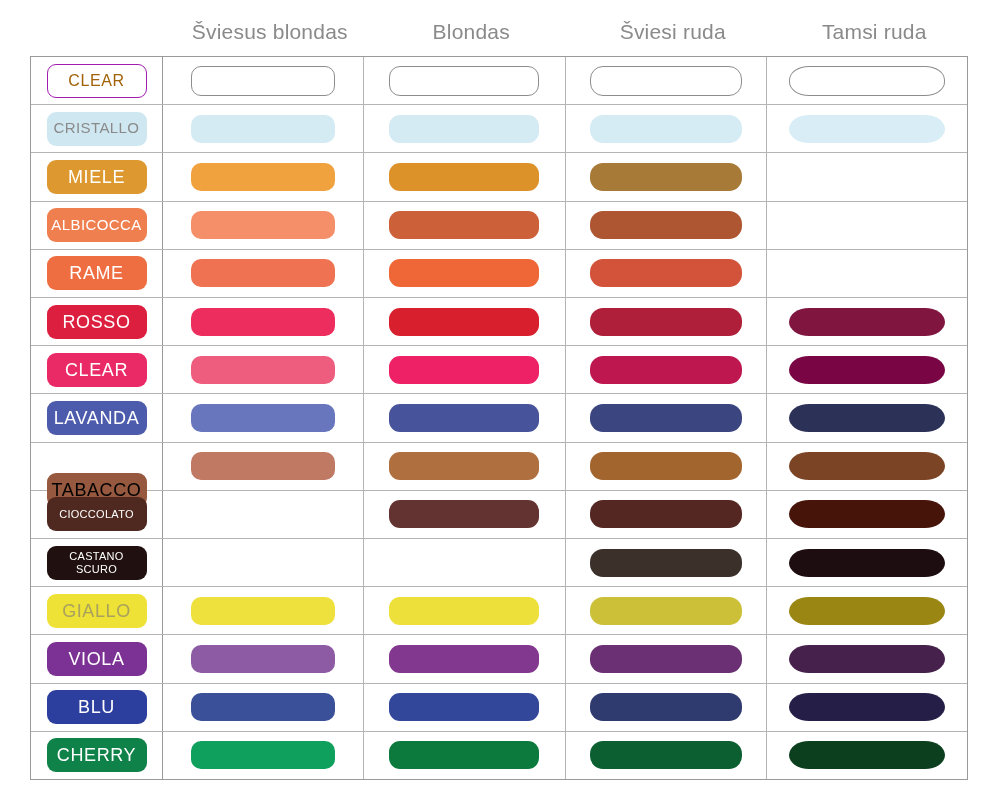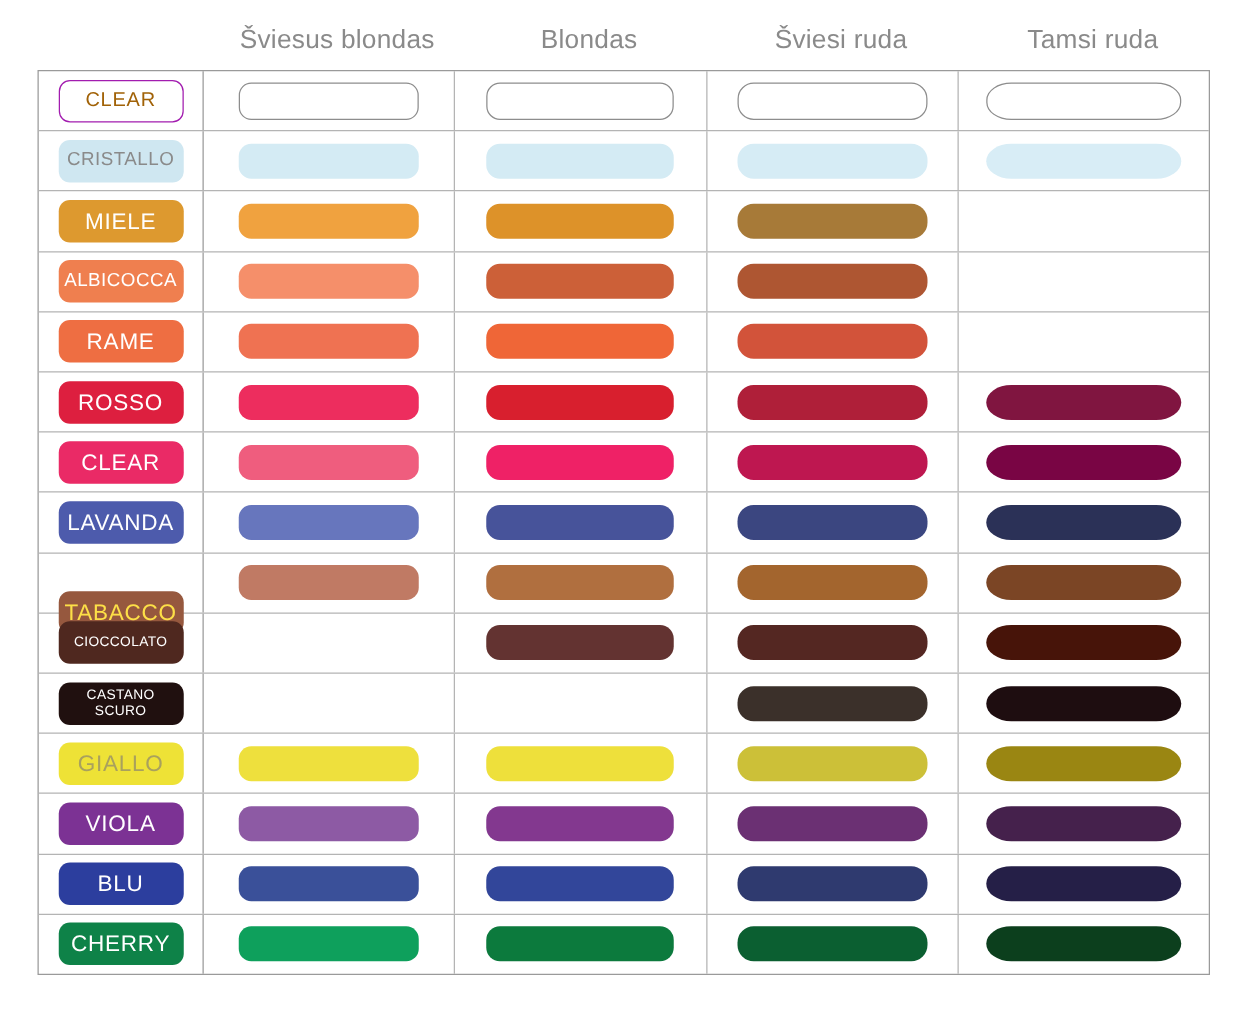--- a/index.html
+++ b/index.html
@@ -276,21 +276,21 @@
         </div>
         <div class="swatch-cell">
           <div class="swatch c2" style="background: rgb(59, 70, 128);"></div>
         </div>
         <div class="swatch-cell">
           <div class="swatch c3" style="background: rgb(43, 49, 87);"></div>
         </div>
       </div>
       <div class="grid-row">
         <div class="label-cell">
-          <div class="label-pill" style="background: rgb(150, 88, 62); color: #fde047; margin-top: 47px;">TABACCO</div>
+          <div class="label-pill" style="background: rgb(150, 88, 62); color: #000000; margin-top: 47px;">TABACCO</div>
         </div>
         <div class="swatch-cell">
           <div class="swatch c0" style="background: rgb(192, 122, 100);"></div>
         </div>
         <div class="swatch-cell">
           <div class="swatch c1" style="background: rgb(176, 111, 63);"></div>
         </div>
         <div class="swatch-cell">
           <div class="swatch c2" style="background: rgb(163, 101, 46);"></div>
         </div>

